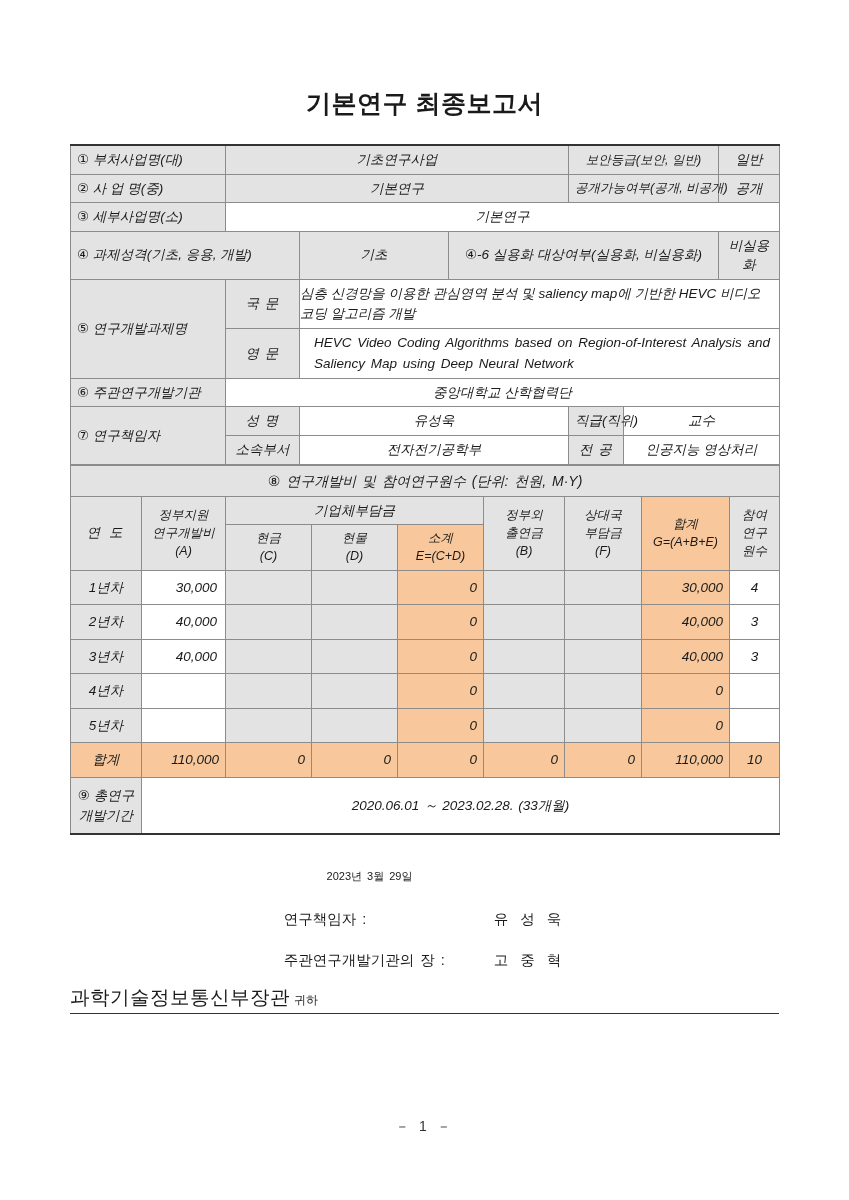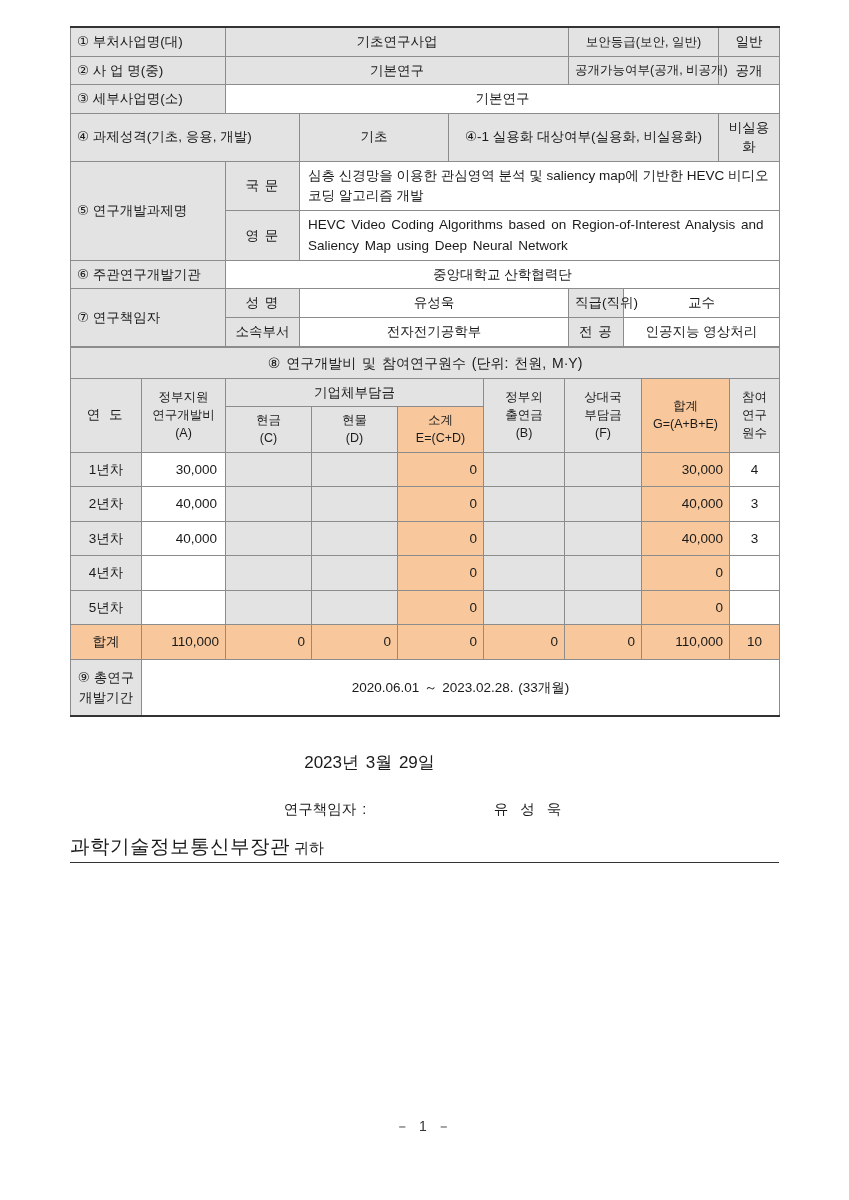--- a/index.html
+++ b/index.html
@@ -34,20 +34,21 @@
     margin-bottom: 0;
     line-height: 1.2;
   }
 
   
   table.grid {
     border-collapse: collapse;
     width: 709px;
     table-layout: fixed;
     font-size: 13.5px;
+    font-style: italic;
   }
   table.grid td {
     border: 1px solid #8c8c8c;
     padding: 4px 6px;
     vertical-align: middle;
     line-height: 1.45;
     background: #ffffff;
     height: 18px;
   }
   .t-main { margin-top: 26px; }
@@ -73,21 +74,21 @@
   .statement {
     margin-top: 16px;
     font-size: 14px;
     line-height: 1.65;
     text-align: justify;
     width: 709px;
     word-spacing: 1px;
   }
   .date-line {
     margin-top: 34px;
-    font-size: 17px;
+    font-size: 11px;
     text-align: center;
     padding-right: 110px;
     word-spacing: 2px;
   }
   .sig-row {
     margin-top: 26px;
     font-size: 14.5px;
     display: flex;
     justify-content: center;
   }
@@ -104,21 +105,21 @@
   .sig-1 .sig-label { width: 200px; }
   .sig-2 .sig-label { width: 200px; }
   .sig-2 { margin-top: 22px; }
 
   .ministry {
     margin-top: 14px;
     font-size: 19.5px;
     letter-spacing: 0.5px;
   }
   .ministry .suffix {
-    font-size: 15px;
+    font-size: 12px;
     letter-spacing: 0;
     margin-left: 4px;
   }
   .rule {
     width: 709px;
     height: 0;
     border-top: 1.5px solid #333;
     margin-top: 2px;
   }
   .note {
@@ -135,20 +136,21 @@
     font-size: 14px;
     letter-spacing: 3px;
     color: #333;
   }
 </style>
 </head>
 <body>
 
 <div class="page">
 
+  <div class="doc-title">기본연구 최종보고서</div>
 
   <table class="grid t-main">
     <colgroup>
       <col style="width:155px">
       <col style="width:74px">
       <col style="width:74px">
       <col style="width:75px">
       <col style="width:120px">
       <col style="width:55px">
       <col style="width:95px">
@@ -171,33 +173,33 @@
     </tr>
 
     <tr>
       <td class="sh lbl">③ 세부사업명(소)</td>
       <td class="c" colspan="7">기본연구</td>
     </tr>
 
     <tr>
       <td class="sh lbl nowrap" colspan="2">④ 과제성격(기초, 응용, 개발)</td>
       <td class="sh c" colspan="2">기초</td>
-      <td class="sh c nowrap" colspan="3">④-1 실용화 대상여부(실용화, 비실용화)</td>
+      <td class="sh c nowrap" colspan="3">④-6 실용화 대상여부(실용화, 비실용화)</td>
       <td class="sh c">비실용화</td>
     </tr>
 
     <tr>
       <td class="sh lbl" rowspan="2">⑤ 연구개발과제명</td>
       <td class="sh c sp1">국 문</td>
-      <td class="l" colspan="6" style="padding-left:8px;line-height:1.5;">심층 신경망을 이용한 관심영역 분석 및 saliency map에 기반한 HEVC 비디오 코딩 알고리즘 개발</td>
+      <td class="l" colspan="6" style="padding-left:0;line-height:1.5;">심층 신경망을 이용한 관심영역 분석 및 saliency map에 기반한 HEVC 비디오 코딩 알고리즘 개발</td>
     </tr>
 
     <tr>
       <td class="sh c sp1">영 문</td>
-      <td class="l" colspan="6" style="padding-left:8px;line-height:1.5;word-spacing:2px;">HEVC Video Coding Algorithms based on Region-of-Interest Analysis and Saliency Map using Deep Neural Network</td>
+      <td class="l" colspan="6" style="padding-left:14px;line-height:1.5;word-spacing:2px;">HEVC Video Coding Algorithms based on Region-of-Interest Analysis and Saliency Map using Deep Neural Network</td>
     </tr>
 
     <tr>
       <td class="sh lbl">⑥ 주관연구개발기관</td>
       <td class="c" colspan="7">중앙대학교 산학협력단</td>
     </tr>
 
     <tr>
       <td class="sh lbl" rowspan="2">⑦ 연구책임자</td>
       <td class="sh c sp1">성  명</td>
@@ -356,20 +358,24 @@
     </table>
 
 
   <div class="date-line">2023년 3월 29일</div>
 
   <div class="sig-row sig-1">
     <span class="sig-label">연구책임자 :</span>
     <span class="sig-name">유 성 욱</span>
   </div>
 
+  <div class="sig-row sig-2">
+    <span class="sig-label">주관연구개발기관의 장 :</span>
+    <span class="sig-name">고 중 혁</span>
+  </div>
 
   <div class="ministry">
     <span>과학기술정보통신부장관</span><span class="suffix">귀하</span>
   </div>
   <div class="rule"></div>
 
 
   <div class="footer-page">－ 1 －</div>
 </div>
 

